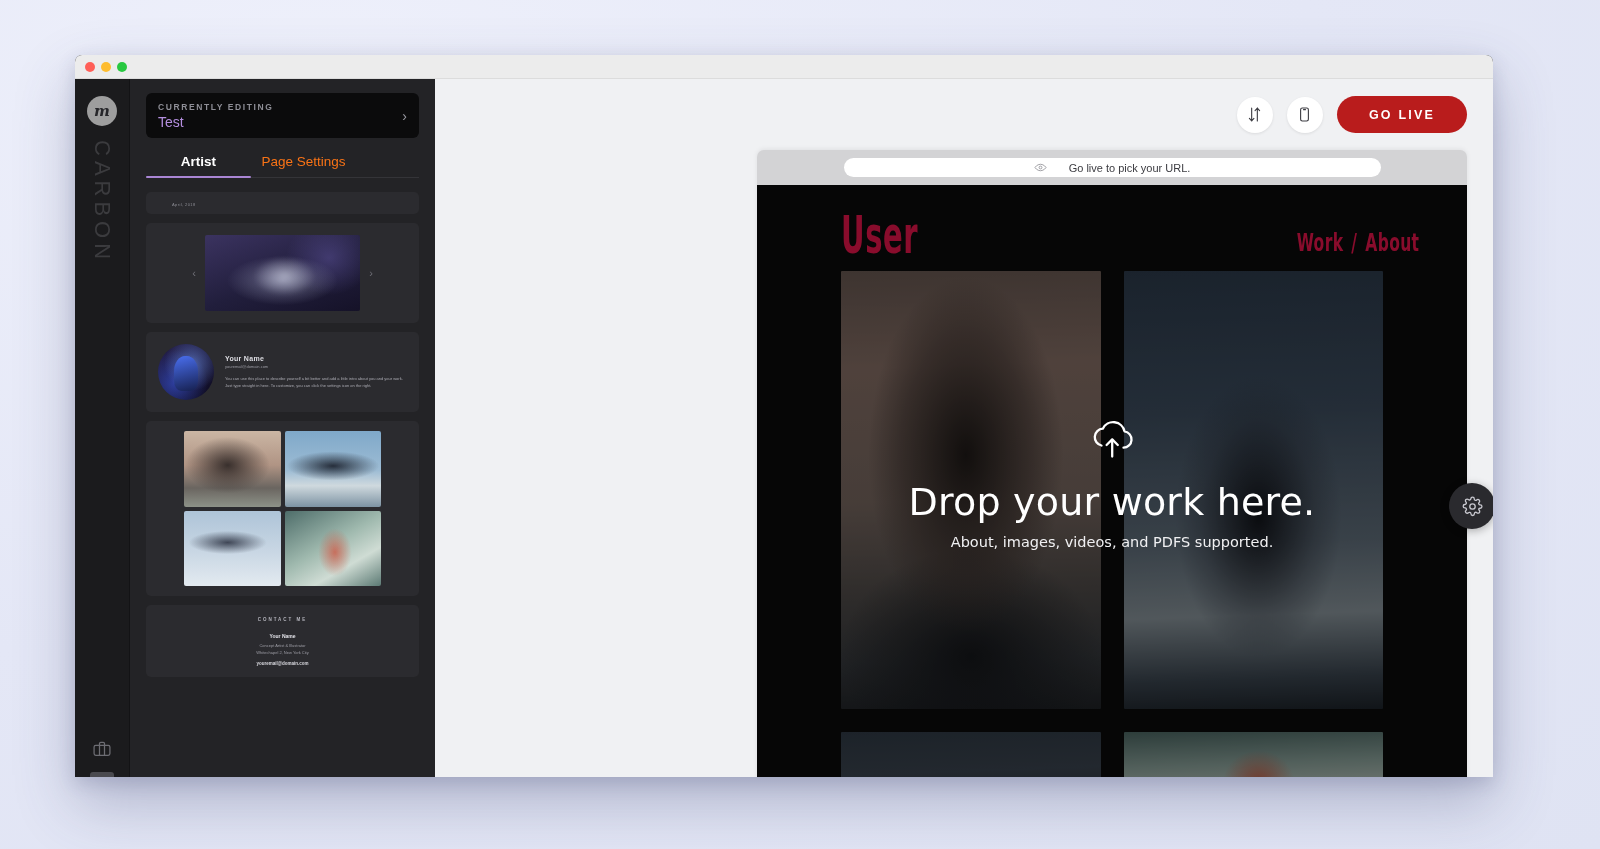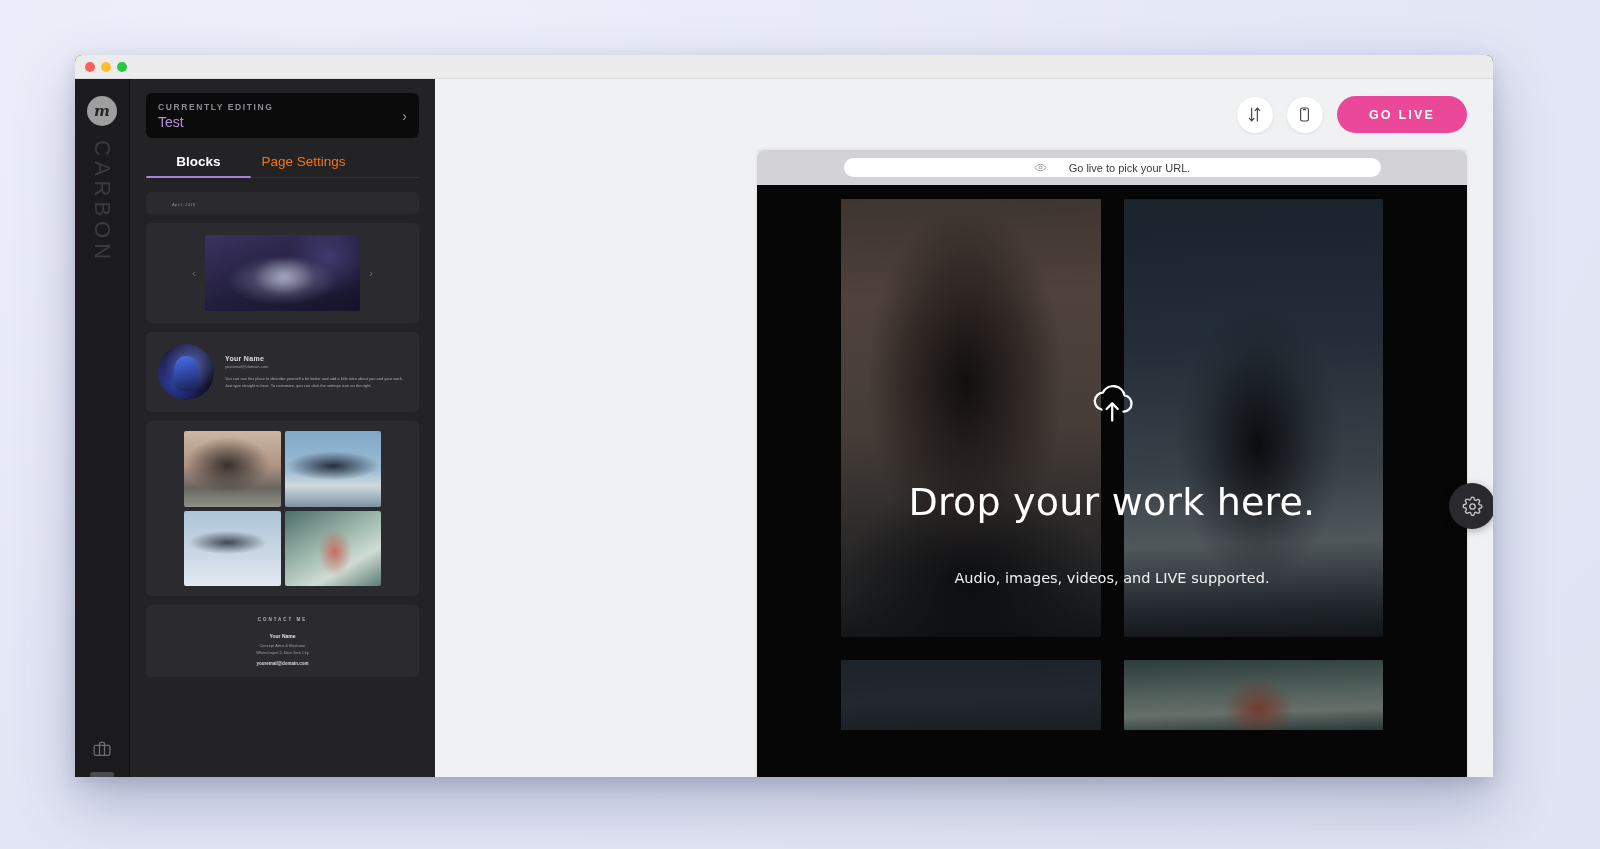--- a/index.html
+++ b/index.html
@@ -193,21 +193,21 @@
   
   .editor { flex: 1; background: #f0f1f3; position: relative; overflow: hidden; }
   .editor-top { height: 71px; display: flex; align-items: center; justify-content: flex-end; padding-right: 26px; gap: 14px; }
   .circle-btn {
     width: 36px; height: 36px; border-radius: 50%; background: #fff;
     display: flex; align-items: center; justify-content: center;
     box-shadow: 0 1px 3px rgba(0,0,0,.09); color: #3e3e44; cursor: pointer;
   }
   .golive {
     height: 37px; padding: 0 32px; border-radius: 19px;
-    background: #ec4899; color: #fff; border: none;
+    background: #b91c1c; color: #fff; border: none;
     font-size: 12.5px; letter-spacing: 2.2px; font-weight: 700;
     display: flex; align-items: center; cursor: pointer;
   }
 
   
   .preview {
     position: absolute; left: 322px; right: 26px; top: 71px; bottom: -6px;
     background: #d3d3d5; border-radius: 7px 7px 0 0;
     box-shadow: 0 -1px 5px rgba(0,0,0,.07);
     overflow: hidden;
@@ -266,21 +266,20 @@
       radial-gradient(ellipse 22% 70% at 52% 70%, rgba(205,88,62,.85) 0%, rgba(150,170,165,0) 62%),
       linear-gradient(178deg,#4d6a66 0%,#8fa8a0 45%,#b6c6bd 72%,#45615e 100%);
   }
 
   
   .drop-overlay {
     position: absolute; inset: 0;
     display: flex; flex-direction: column; align-items: center; justify-content: center;
     pointer-events: none;
     background: rgba(6,6,6,.45);
-    gap: 36px;
   }
   .drop-icon { color: #fff; margin-bottom: 14px; }
   .drop-title {
     font-size: 38px; color: #fff; font-weight: 400; letter-spacing: .2px;
     font-family: "DejaVu Sans", sans-serif;
   }
   .drop-sub {
     font-size: 14.5px; color: #f0f0f2; margin-top: 10px;
     font-family: "DejaVu Sans", sans-serif;
   }
@@ -327,21 +326,21 @@
 
       <div class="editing-card">
         <div>
           <div class="editing-label">CURRENTLY EDITING</div>
           <div class="editing-value">Test</div>
         </div>
         <div class="chev">›</div>
       </div>
 
       <div class="tabs">
-        <div class="tab active">Blocks</div>
+        <div class="tab active">Artist</div>
         <div class="tab">Page Settings</div>
       </div>
 
       <div class="blocklist">
 
         <div class="block partial">
           <div class="tiny">April, 2018</div>
         </div>
 
         <div class="block carousel">
@@ -407,38 +406,46 @@
                 <path d="M1.8 12s3.8-6 10.2-6 10.2 6 10.2 6-3.8 6-10.2 6S1.8 12 1.8 12z"></path>
                 <circle cx="12" cy="12" r="2.6"></circle>
               </svg>
             </span>
             <span>Go live to pick your URL.</span>
           </div>
         </div>
 
         <div class="site">
 
+          <div class="site-header">
+            <div class="site-logo">User</div>
+            <div class="site-nav">
+              <span>Work</span>
+              <span>/</span>
+              <span>About</span>
+            </div>
+          </div>
 
           <div class="site-grid">
             <div class="tile t1"></div>
             <div class="tile t2"></div>
             <div class="tile t3"></div>
             <div class="tile t4"></div>
           </div>
 
           <div class="drop-overlay">
             <div class="drop-icon">
               <svg width="52" height="44" viewBox="0 0 52 44" fill="none" stroke="#ffffff" stroke-width="2.3" stroke-linecap="round" stroke-linejoin="round">
                 <path d="M15.5 27.5A8.5 8.5 0 0 1 16.8 10.7 11.6 11.6 0 0 1 38.6 13.4a8.2 8.2 0 0 1-1.1 16.3"></path>
                 <path d="M26.2 38.5V21.8"></path>
                 <path d="M20.6 27l5.6-5.6 5.6 5.6"></path>
               </svg>
             </div>
             <div class="drop-title">Drop your work here.</div>
-            <div class="drop-sub">Audio, images, videos, and LIVE supported.</div>
+            <div class="drop-sub">About, images, videos, and PDFS supported.</div>
           </div>
 
         </div>
       </div>
 
       <div class="settings-tab">
         <svg width="21" height="21" viewBox="0 0 24 24" fill="none" stroke="currentColor" stroke-width="1.5">
           <circle cx="12" cy="12" r="3.1"></circle>
           <path d="M19.3 14.5a1.6 1.6 0 0 0 .32 1.77l.06.06a1.95 1.95 0 1 1-2.76 2.76l-.06-.06a1.6 1.6 0 0 0-1.77-.32 1.6 1.6 0 0 0-.97 1.47v.17a1.95 1.95 0 1 1-3.9 0v-.09a1.6 1.6 0 0 0-1.05-1.47 1.6 1.6 0 0 0-1.77.32l-.06.06a1.95 1.95 0 1 1-2.76-2.76l.06-.06a1.6 1.6 0 0 0 .32-1.77 1.6 1.6 0 0 0-1.47-.97H3.3a1.95 1.95 0 1 1 0-3.9h.09a1.6 1.6 0 0 0 1.47-1.05 1.6 1.6 0 0 0-.32-1.77l-.06-.06a1.95 1.95 0 1 1 2.76-2.76l.06.06a1.6 1.6 0 0 0 1.77.32h.08a1.6 1.6 0 0 0 .97-1.47V3.3a1.95 1.95 0 1 1 3.9 0v.09a1.6 1.6 0 0 0 .97 1.47 1.6 1.6 0 0 0 1.77-.32l.06-.06a1.95 1.95 0 1 1 2.76 2.76l-.06.06a1.6 1.6 0 0 0-.32 1.77v.08a1.6 1.6 0 0 0 1.47.97h.17a1.95 1.95 0 1 1 0 3.9h-.09a1.6 1.6 0 0 0-1.47.97z"></path>
         </svg>

